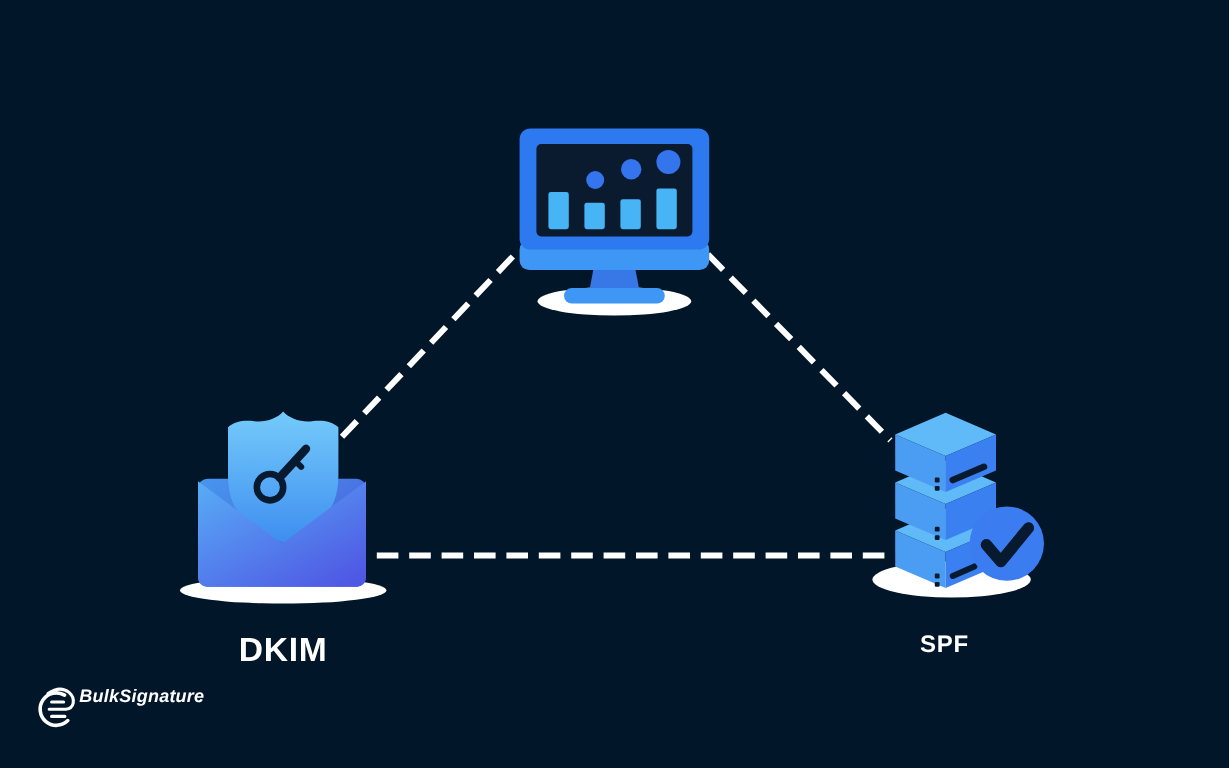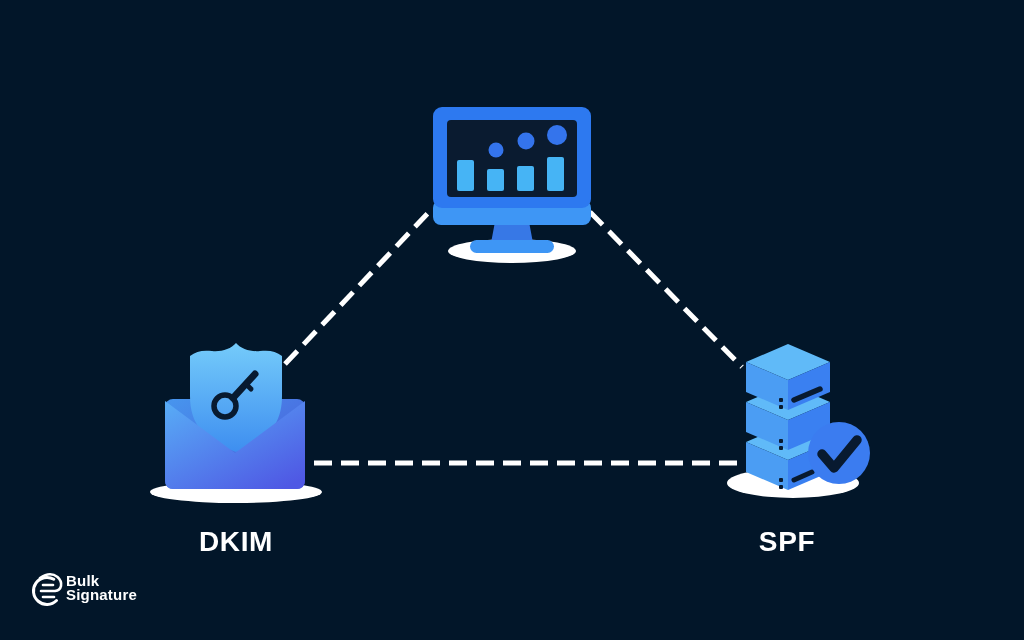--- a/index.html
+++ b/index.html
@@ -16,29 +16,29 @@
   .node-label{
     position:absolute;
     transform:translateX(-50%);
     color:#ffffff;
     font-weight:700;
     letter-spacing:.6px;
     white-space:nowrap;
   }
   .label-dmarc{left:511px;top:305px;font-size:31px;}
   .label-dkim{left:236px;top:526px;font-size:28px;}
-  .label-spf{left:787px;top:526px;font-size:28px;}
+  .label-spf{left:787px;top:526px;font-size:20px;}
   .logo{
     position:absolute;left:32px;top:574px;
     display:flex;align-items:center;gap:6px;
     color:#ffffff;
   }
   .logo-text{
-    display:flex;flex-direction:column;justify-content:center;
-    font-size:15px;font-weight:700;line-height:14px;letter-spacing:.2px;
+    display:flex;flex-direction:row;justify-content:center;
+    font-size:15px;font-weight:700;line-height:14px;letter-spacing:.2px;font-style:italic;
   }
 </style>
 </head>
 <body>
 
 <div class="stage">
 
   <svg class="scene" width="1024" height="640" viewBox="0 0 1024 640">
     <defs>
       <linearGradient id="gShield" x1="0" y1="0" x2="0" y2="1">

